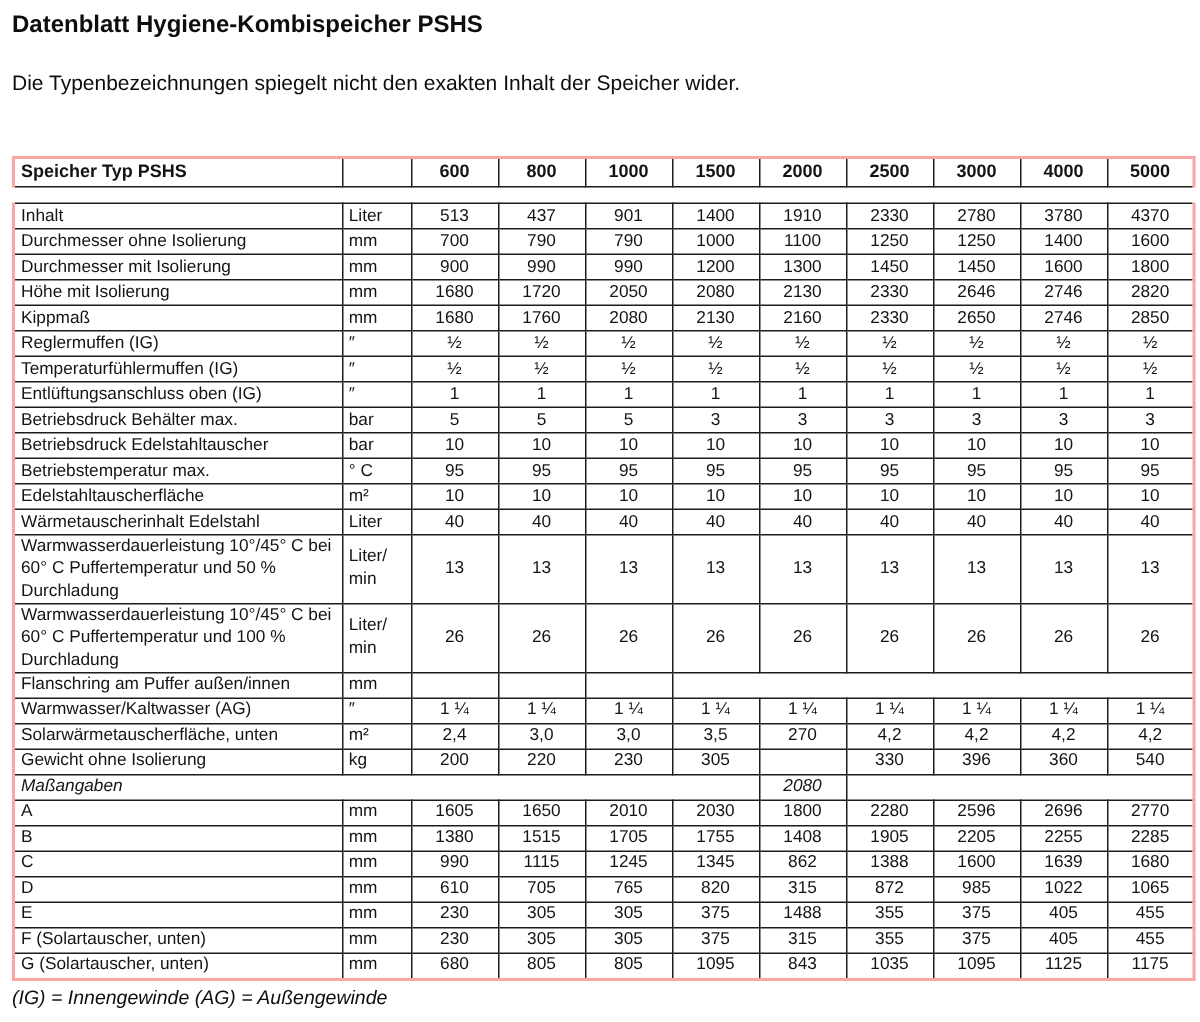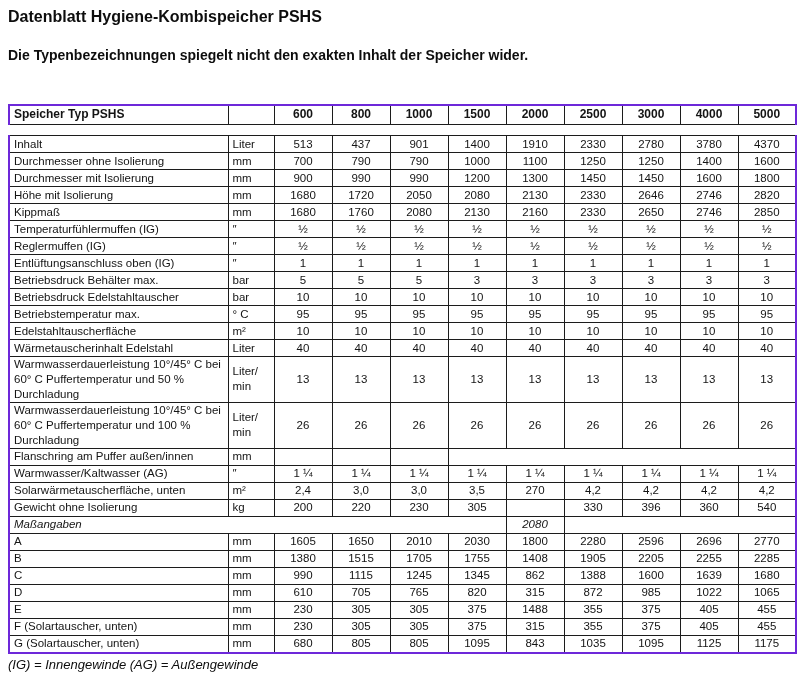--- a/index.html
+++ b/index.html
@@ -3,25 +3,25 @@
 <meta charset="utf-8">
 <style>
   html,body{margin:0;padding:0;background:#ffffff;}
   body{
     width:800px;height:681px;overflow:hidden;
     font-family:"Liberation Sans",sans-serif;color:#111;
     -webkit-font-smoothing:antialiased;
   }
   .page{padding:6px 8px 0 8px;}
   .title{font-size:16px;font-weight:bold;margin:2px 0 0 0;color:#0d0d0d;}
-  .subtitle{font-size:14px;font-weight:bold;margin:21px 0 13px 0;color:#0d0d0d;}
+  .subtitle{font-size:14px;font-weight:normal;margin:21px 0 13px 0;color:#0d0d0d;}
   table.spec{
     border-collapse:collapse;table-layout:fixed;width:787px;
     font-size:11.5px;line-height:1.3;color:#141414;
-    border:2px solid #6d28d9;
+    border:2px solid #fca5a5;
     margin-top:41px;
   }
   .spec th,.spec td{
     border:1px solid #1c1c1c;padding:0 4px;height:16px;
     overflow:hidden;white-space:normal;vertical-align:middle;
   }
   .spec th{font-weight:bold;font-size:12px;height:18px;}
   .lbl{text-align:left;}
   .unit{text-align:left;padding:0 1px;}
   .val{text-align:center;}
@@ -132,34 +132,34 @@
           <td class="val">1760</td>
           <td class="val">2080</td>
           <td class="val">2130</td>
           <td class="val">2160</td>
           <td class="val">2330</td>
           <td class="val">2650</td>
           <td class="val">2746</td>
           <td class="val">2850</td>
         </tr>
         <tr>
+          <td class="lbl">Reglermuffen (IG)</td>
+          <td class="unit">″</td>
+          <td class="val">½</td>
+          <td class="val">½</td>
+          <td class="val">½</td>
+          <td class="val">½</td>
+          <td class="val">½</td>
+          <td class="val">½</td>
+          <td class="val">½</td>
+          <td class="val">½</td>
+          <td class="val">½</td>
+        </tr>
+        <tr>
           <td class="lbl">Temperaturfühlermuffen (IG)</td>
-          <td class="unit">″</td>
-          <td class="val">½</td>
-          <td class="val">½</td>
-          <td class="val">½</td>
-          <td class="val">½</td>
-          <td class="val">½</td>
-          <td class="val">½</td>
-          <td class="val">½</td>
-          <td class="val">½</td>
-          <td class="val">½</td>
-        </tr>
-        <tr>
-          <td class="lbl">Reglermuffen (IG)</td>
           <td class="unit">″</td>
           <td class="val">½</td>
           <td class="val">½</td>
           <td class="val">½</td>
           <td class="val">½</td>
           <td class="val">½</td>
           <td class="val">½</td>
           <td class="val">½</td>
           <td class="val">½</td>
           <td class="val">½</td>

